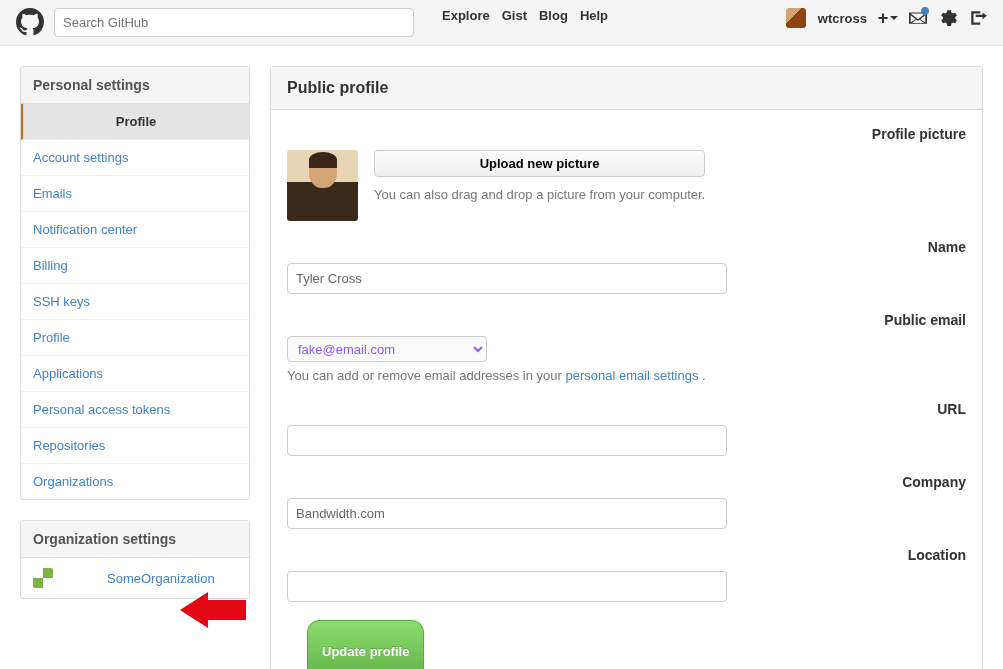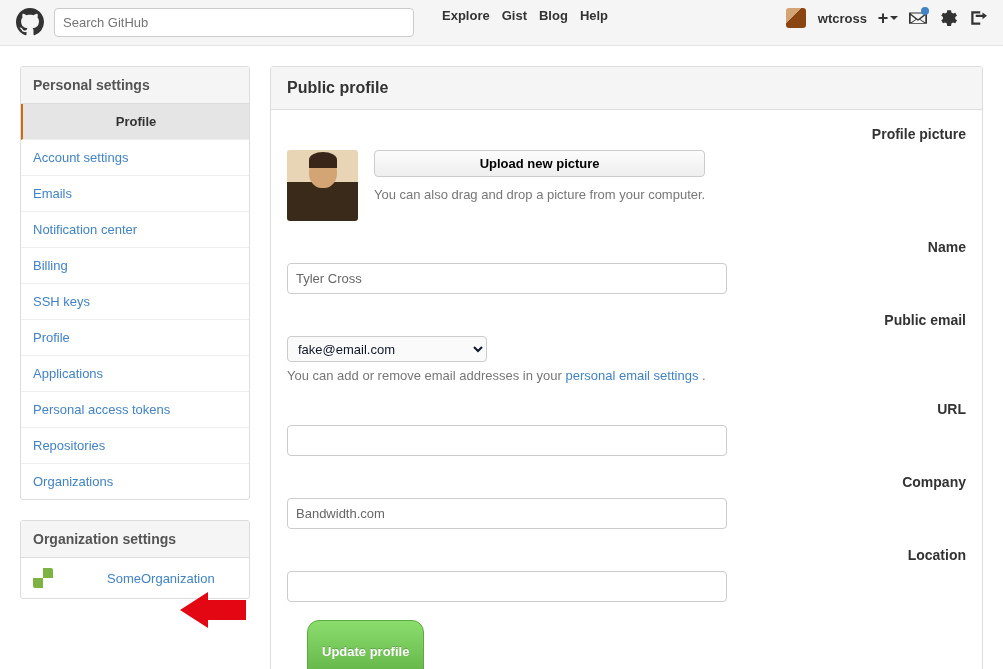--- a/index.html
+++ b/index.html
@@ -44,21 +44,21 @@
     
     .profile-pic-row { display: flex; gap: 16px; align-items: flex-start; }
     .profile-pic { width: 71px; height: 71px; border-radius: 3px; background: linear-gradient(180deg, #e8d5b5 0%, #e8d5b5 45%, #3a2a1a 45%, #3a2a1a 100%); position: relative; overflow: hidden; }
     .profile-pic::before { content: ""; position: absolute; top: 6px; left: 22px; width: 28px; height: 32px; background: #d4a574; border-radius: 50% 50% 45% 45%; }
     .profile-pic::after { content: ""; position: absolute; top: 2px; left: 22px; width: 28px; height: 16px; background: #3a2618; border-radius: 50% 50% 0 0; }
     .upload-area { display: flex; flex-direction: column; gap: 10px; }
     .btn { padding: 5px 14px; border: 1px solid #ccc; border-radius: 4px; background: linear-gradient(#fcfcfc, #eee); font-weight: bold; font-size: 13px; cursor: pointer; }
     .hint { color: #777; font-size: 13px; }
     
     .text-input { width: 440px; padding: 7px 8px; border: 1px solid #ccc; border-radius: 4px; font-size: 13px; color: #666; }
-    .select-input { width: 200px; padding: 4px 6px; border: 1px solid #ccc; border-radius: 4px; font-size: 13px; color: #0f172a; background: #fafafa; height: 26px; }
+    .select-input { width: 200px; padding: 4px 6px; border: 1px solid #ccc; border-radius: 4px; font-size: 13px; color: #8b5cf6; background: #fafafa; height: 26px; }
     .note { font-size: 13px; color: #777; margin-top: 6px; }
     .note a { color: #4183c4; text-decoration: none; }
     
     .btn-primary { background: linear-gradient(#8add6d, #60b044); border: 1px solid #5ca941; color: #fff; text-shadow: 0 -1px 0 rgba(0,0,0,0.2); padding: 23px 14px; font-weight: bold; font-size: 13px; border-radius: 12px; cursor: pointer; margin-left: 20px; }
     
     .arrow-callout { position: absolute; left: 180px; top: 592px; pointer-events: none; }
     .arrow-shape { width: 0; height: 0; border-top: 18px solid transparent; border-bottom: 18px solid transparent; border-right: 28px solid #e30613; position: relative; }
     .arrow-shape::after { content: ""; position: absolute; left: 28px; top: -10px; width: 38px; height: 20px; background: #e30613; }
     
     .wrapper { position: relative; }

